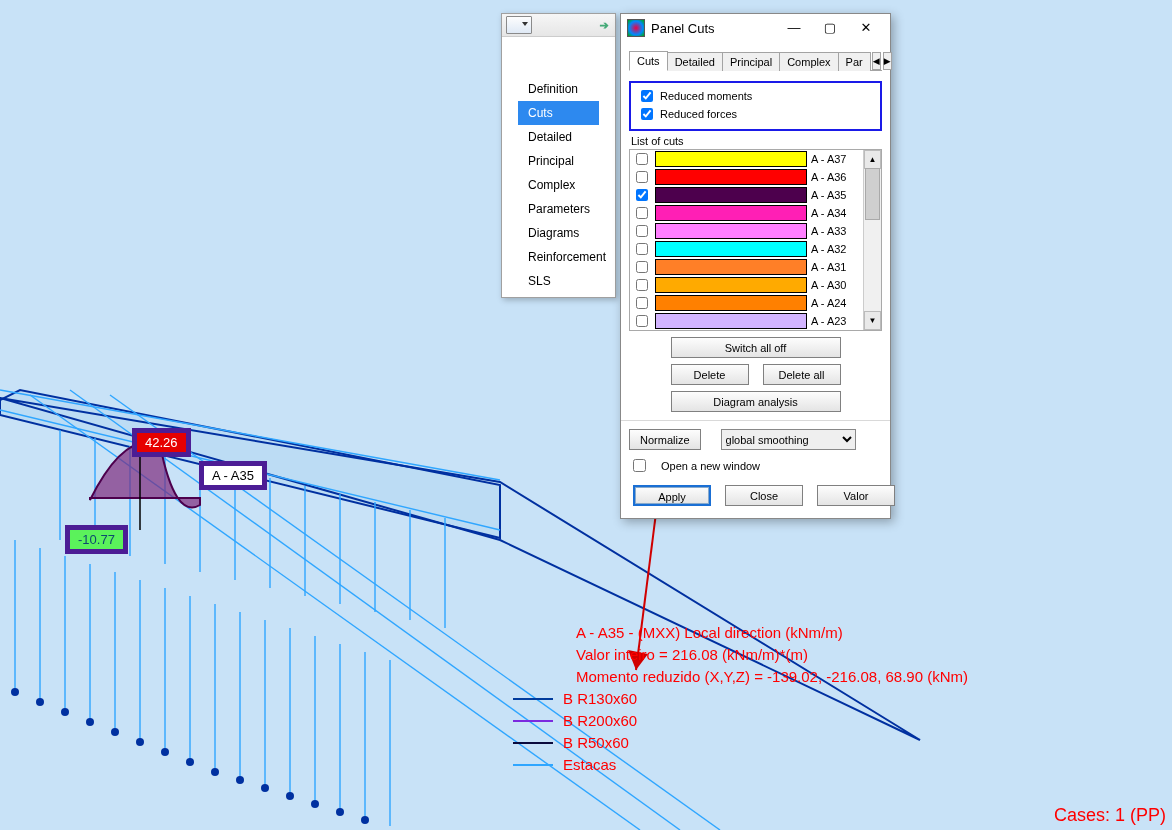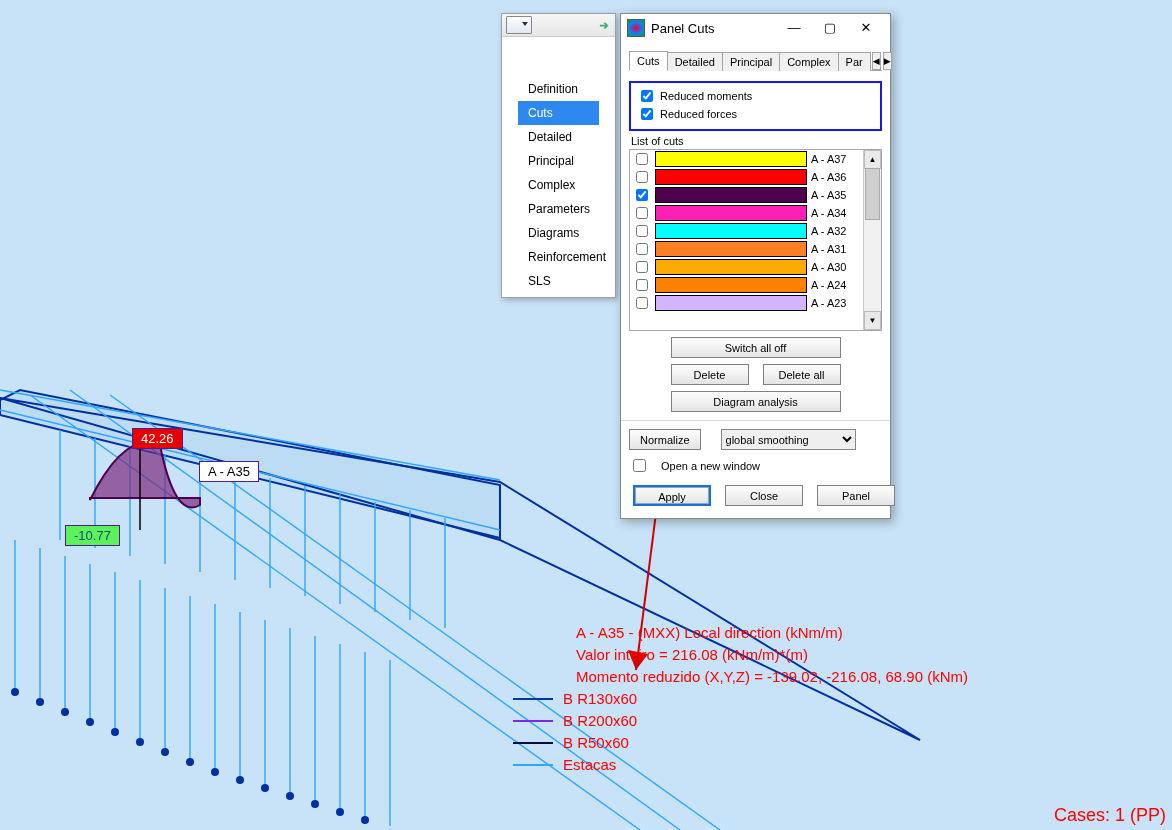--- a/index.html
+++ b/index.html
@@ -1,19 +1,19 @@
 <!DOCTYPE html>
 <html><head>
 <meta charset="utf-8">
 <style>
   html, body { margin:0; padding:0; width:1172px; height:830px; font-family:"Segoe UI",Tahoma,sans-serif; font-size:12px; background:#c8e2f7; overflow:hidden; position:relative; }
   .viewport { position:absolute; inset:0; background:#c8e2f7; }
   .viewport svg { position:absolute; left:0; top:0; }
 
-  .val-label { position:absolute; border:1px solid #4c1d95; padding:2px 8px; font-size:13px; }
+  .val-label { position:absolute; border:5px solid #4c1d95; padding:2px 8px; font-size:13px; }
   .val-red  { background:#e60000; color:#fff; }
   .val-grn  { background:#5bf25b; color:#0c4a6e; }
   .val-whit { background:#fff; color:#000; }
 
   .overlay-info { position:absolute; font-size:15px; color:#ff0000; }
   .overlay-info .line { line-height:22px; white-space:nowrap; }
   .legend-line { display:flex; align-items:center; gap:10px; }
   .legend-swatch { width:40px; height:0; border-top:2px solid; }
 
   .cases-label { position:absolute; right:6px; bottom:4px; font-size:18px; color:#ff0000;margin-top:34px; }
@@ -245,20 +245,25 @@
             <div class="cut-swatch" style="background:#4d004d"></div>
             <div class="cut-name">A - A35</div>
           </div>
           <div class="cut-row">
             <input type="checkbox" style="">
             <div class="cut-swatch" style="background:#ff1fb5"></div>
             <div class="cut-name">A - A34</div>
           </div>
           <div class="cut-row">
             <input type="checkbox" style="">
+            <div class="cut-swatch" style="background:#ff7fff"></div>
+            <div class="cut-name">A - A33</div>
+          </div>
+          <div class="cut-row">
+            <input type="checkbox" style="">
             <div class="cut-swatch" style="background:#00ffff"></div>
             <div class="cut-name">A - A32</div>
           </div>
           <div class="cut-row">
             <input type="checkbox" style="">
             <div class="cut-swatch" style="background:#ff7f27"></div>
             <div class="cut-name">A - A31</div>
           </div>
           <div class="cut-row">
             <input type="checkbox" style="">
@@ -303,16 +308,16 @@
       </select>
     </div>
     <label class="chk-open">
       <input type="checkbox" style="">
       <span>Open a new window</span>
     </label>
 
     <div class="footer-btns">
       <button class="winbtn default">Apply</button>
       <button class="winbtn">Close</button>
-      <button class="winbtn">Panel</button>
+      <button class="winbtn">Valor</button>
     </div>
   </div>
 </div>
 
 </body></html>

